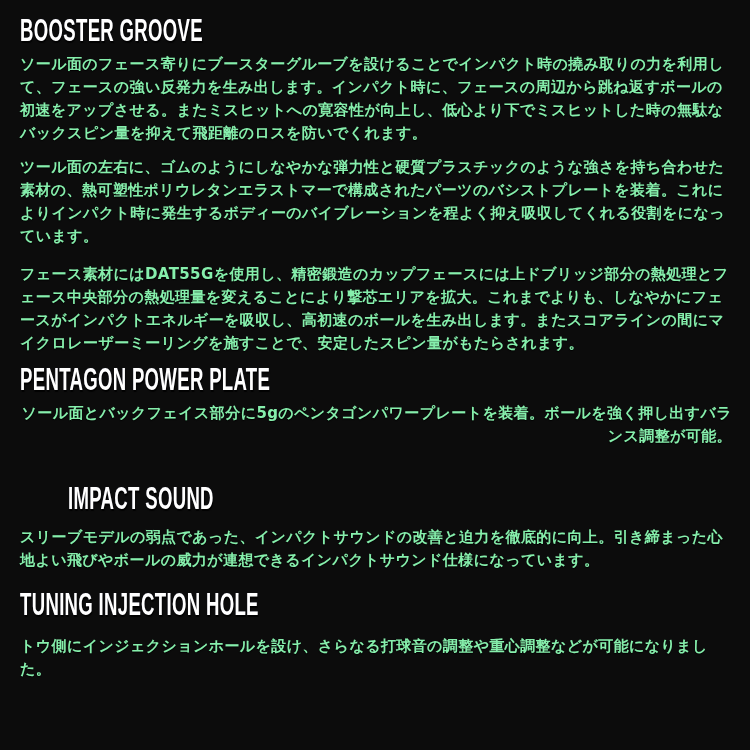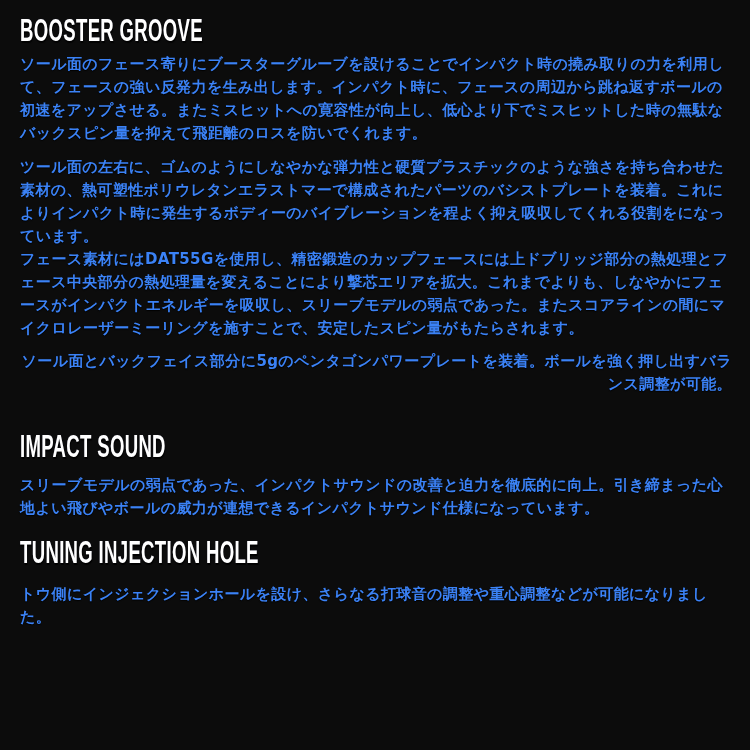--- a/index.html
+++ b/index.html
@@ -35,52 +35,53 @@
     transform: scaleX(0.60);
     transform-origin: 0 50%;
     text-shadow: 1px 2px 1px rgba(0,0,0,0.85), 0 0 1px rgba(180,180,255,0.25);
   }
   p.body {
     margin: 0;
     width: 712px;
     font-size: 15px;
     font-weight: bold;
     line-height: 23px;
-    color: #3b82f6;
+    color: #86efac;
     letter-spacing: 0.4px;
     text-shadow: 0 1px 1px rgba(0,0,0,0.9);
   }
   
   .feature.s1 p.body { margin-bottom: 11px; }
-  .feature.s2 p.body { }
+  .feature.s2 p.body { margin-bottom: 15px; }
   .feature.s3 p.body { margin-bottom: 10px; }
   .feature.s4 p.body { margin-bottom: 36px; text-align: right; }
   .feature.s5 p.body { margin-bottom: 18px; }
-  .feature.s5 h2.title { margin-bottom: 12px; }
+  .feature.s5 h2.title { margin-bottom: 12px; margin-left: 48px; }
   .feature.s6 h2.title { margin-bottom: 15px; }
 </style>
 </head>
 <body>
 
 <div class="wrap">
 
   <section class="feature s1">
     <h2 class="title"><span class="title-inner">BOOSTER GROOVE</span></h2>
     <p class="body">ソール面のフェース寄りにブースターグルーブを設けることでインパクト時の撓み取りの力を利用して、フェースの強い反発力を生み出します。インパクト時に、フェースの周辺から跳ね返すボールの初速をアップさせる。またミスヒットへの寛容性が向上し、低心より下でミスヒットした時の無駄なバックスピン量を抑えて飛距離のロスを防いでくれます。</p>
   </section>
 
   <section class="feature s2">
     <p class="body">ツール面の左右に、ゴムのようにしなやかな弾力性と硬質プラスチックのような強さを持ち合わせた素材の、熱可塑性ポリウレタンエラストマーで構成されたパーツのバシストプレートを装着。これによりインパクト時に発生するボディーのバイブレーションを程よく抑え吸収してくれる役割をになっています。</p>
   </section>
 
   <section class="feature s3">
-    <p class="body">フェース素材にはDAT55Gを使用し、精密鍛造のカップフェースには上ドブリッジ部分の熱処理とフェース中央部分の熱処理量を変えることにより撃芯エリアを拡大。これまでよりも、しなやかにフェースがインパクトエネルギーを吸収し、スリーブモデルの弱点であった。またスコアラインの間にマイクロレーザーミーリングを施すことで、安定したスピン量がもたらされます。</p>
+    <p class="body">フェース素材にはDAT55Gを使用し、精密鍛造のカップフェースには上ドブリッジ部分の熱処理とフェース中央部分の熱処理量を変えることにより撃芯エリアを拡大。これまでよりも、しなやかにフェースがインパクトエネルギーを吸収し、高初速のボールを生み出します。またスコアラインの間にマイクロレーザーミーリングを施すことで、安定したスピン量がもたらされます。</p>
   </section>
 
   <section class="feature s4">
+    <h2 class="title"><span class="title-inner">PENTAGON POWER PLATE</span></h2>
     <p class="body">ソール面とバックフェイス部分に5gのペンタゴンパワープレートを装着。ボールを強く押し出すバランス調整が可能。</p>
   </section>
 
   <section class="feature s5">
     <h2 class="title"><span class="title-inner">IMPACT SOUND</span></h2>
     <p class="body">スリーブモデルの弱点であった、インパクトサウンドの改善と迫力を徹底的に向上。引き締まった心地よい飛びやボールの威力が連想できるインパクトサウンド仕様になっています。</p>
   </section>
 
   <section class="feature s6">
     <h2 class="title"><span class="title-inner">TUNING INJECTION HOLE</span></h2>

